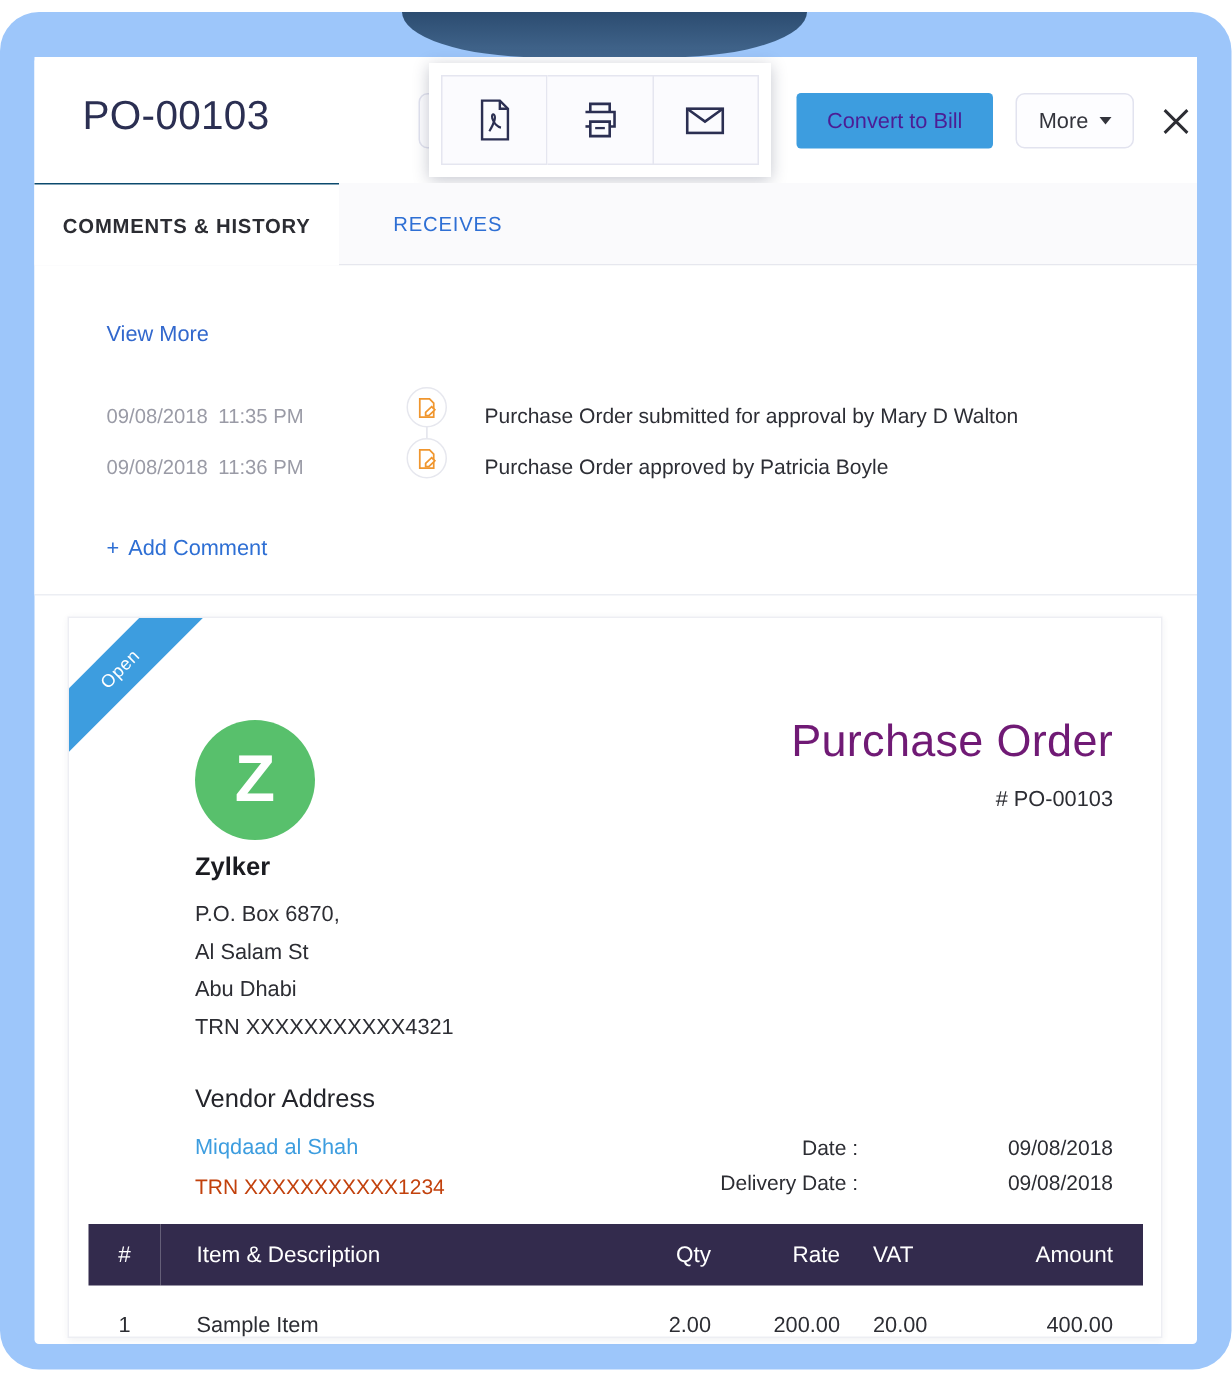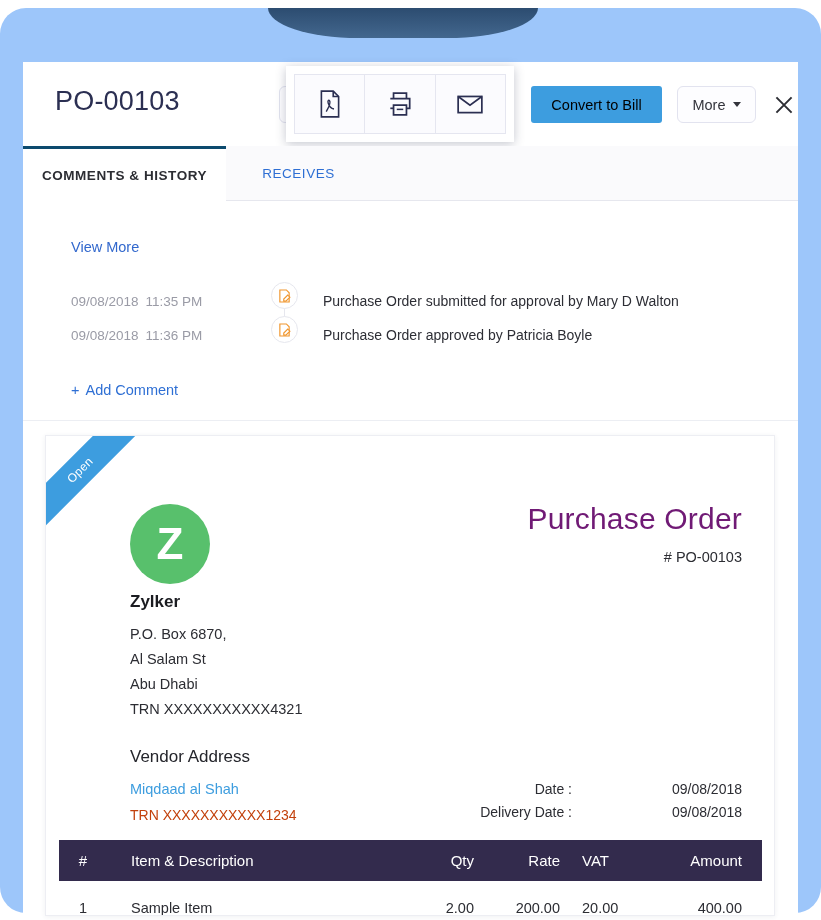--- a/index.html
+++ b/index.html
@@ -27,21 +27,20 @@
     filter: blur(0.4px);
   }
 
   
   #app-window {
     position: absolute;
     left: 23px; top: 30px;
     width: 775px; height: 858px;
     background: #ffffff;
     border-radius: 3px;
-    margin-top: 24px;
   }
 
   
   #header {
     position: absolute; left: 0; top: 0;
     width: 775px; height: 84px;
     background: #ffffff;
   }
   #po-title {
     position: absolute; left: 32px; top: 24px;
@@ -55,21 +54,21 @@
   }
   #edit-button { left: 256px; width: 44px; }
   #more-button {
     left: 654px; width: 79px;
     font-size: 14.5px; color: #33343c; gap: 7px;
   }
   #convert-button {
     position: absolute; left: 508px; top: 24px;
     width: 131px; height: 37px;
     background: #3d9ddf; border: none; border-radius: 3px;
-    color: #000000; font-size: 14.5px;
+    color: #4c1d95; font-size: 14.5px;
     font-family: "Liberation Sans", sans-serif; cursor: pointer;
   }
   #close-button {
     position: absolute; left: 748px; top: 30px;
     width: 26px; height: 26px; cursor: pointer;
   }
   .caret {
     width: 0; height: 0;
     border-left: 4.5px solid transparent;
     border-right: 4.5px solid transparent;
@@ -101,21 +100,21 @@
     border-bottom: 1px solid #e6e7ee;
   }
   .tab {
     position: absolute; top: 0; height: 55px;
     display: flex; align-items: center; justify-content: center;
     font-size: 13.5px; letter-spacing: .55px; cursor: pointer;
   }
   #tab-comments-history {
     left: 0; width: 203px;
     background: #ffffff;
-    border-top: 3px solid #0c4a6e;
+    border-top: 1px solid #0c4a6e;
     color: #2c2d33; font-weight: 600;
   }
   #tab-receives {
     left: 203px; width: 145px;
     color: #2e6fd4;
   }
 
   
   #history-panel {
     position: absolute; left: 0; top: 139px;

